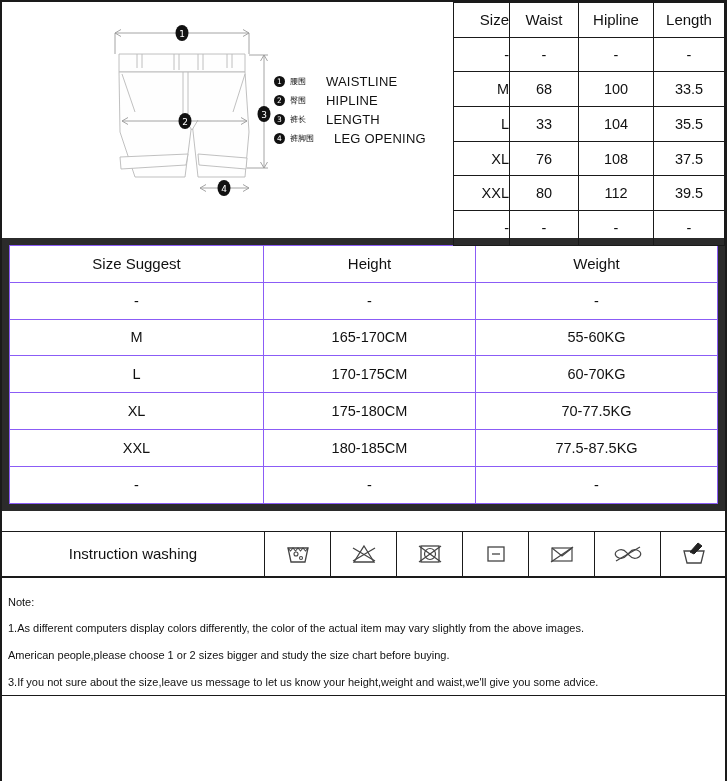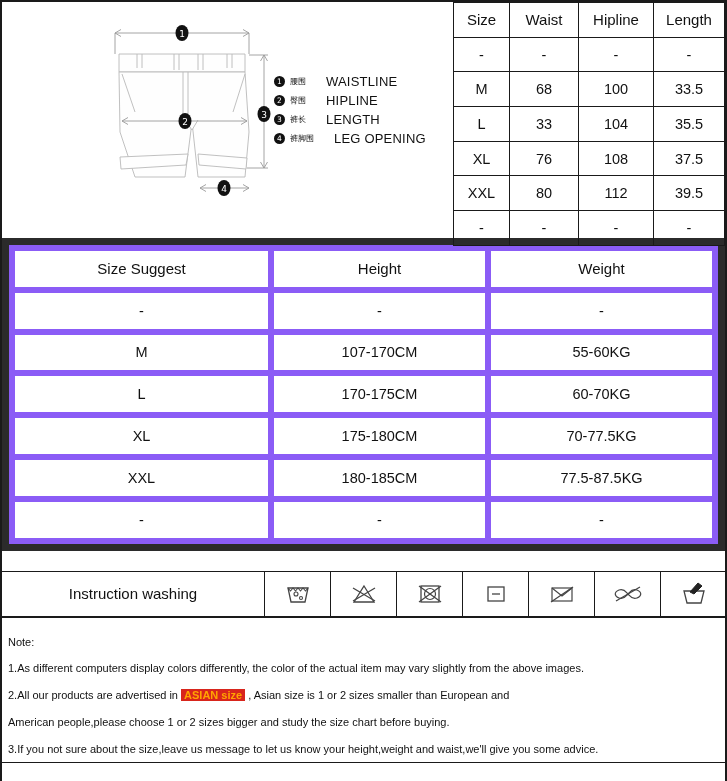--- a/index.html
+++ b/index.html
@@ -33,36 +33,36 @@
   
   .size-table{
     position:absolute;right:0;top:0;width:272px;height:236px;
     border-collapse:collapse;table-layout:fixed;
   }
   .size-table td,.size-table th{
     border:1px solid #1a1a1a;text-align:center;vertical-align:middle;
     font-size:14.5px;font-weight:400;color:#111;height:33.7px;padding:0;
   }
   .size-table tr:first-child td{font-size:15px;}
-  .size-table td:first-child{width:55px;}
+  .size-table td:first-child{width:55px;text-align:right;}
   .size-table td:nth-child(2){width:68px;}
   .size-table td:nth-child(3){width:74px;}
 
   
   .band{height:7px;background:#2b2b2b;width:100%;}
 
   
   .suggest-wrap{
     box-sizing:border-box;
     border-left:7px solid #2b2b2b;border-right:7px solid #2b2b2b;border-bottom:7px solid #2b2b2b;
     background:#fff;
   }
   .suggest{width:100%;border-collapse:collapse;table-layout:fixed;}
   .suggest td{
-    border:6px solid #8b5cf6;text-align:center;vertical-align:middle;
+    border:1px solid #8b5cf6;text-align:center;vertical-align:middle;
     height:35.8px;font-size:14.5px;color:#111;padding:0;
   }
   .suggest tr:first-child td{font-size:15px;}
   .suggest td:first-child{width:253px;}
   .suggest td:nth-child(2){width:211px;}
 
   
   .wash{width:100%;border-collapse:collapse;table-layout:fixed;margin-top:20px;}
   .wash td{border:1px solid #1a1a1a;height:44px;text-align:center;vertical-align:middle;padding:0;}
   .wash td.label{width:262px;font-size:15px;color:#111;border-left:none;}
@@ -225,21 +225,21 @@
           <td>Height</td>
           <td>Weight</td>
         </tr>
         <tr>
           <td>-</td>
           <td>-</td>
           <td>-</td>
         </tr>
         <tr>
           <td>M</td>
-          <td>107-170CM</td>
+          <td>165-170CM</td>
           <td>55-60KG</td>
         </tr>
         <tr>
           <td>L</td>
           <td>170-175CM</td>
           <td>60-70KG</td>
         </tr>
         <tr>
           <td>XL</td>
           <td>175-180CM</td>
@@ -318,18 +318,17 @@
             <path d="M10 12 L18 3 L22 6 L14 14 Z" fill="#222" stroke="#222" stroke-width="1"></path>
           </svg>
         </td>
       </tr>
     </tbody>
   </table>
 
   <div class="note">
     <p>Note:</p>
     <p>1.As different computers display colors differently, the color of the actual item may vary slightly from the above images.</p>
-    <p><span>2.All our products are advertised in </span><span class="hl">ASIAN size</span><span> , Asian size is 1 or 2 sizes smaller than European and</span></p>
     <p>American people,please choose 1 or 2 sizes bigger and study the size chart before buying.</p>
     <p>3.If you not sure about the size,leave us message to let us know your height,weight and waist,we'll give you some advice.</p>
   </div>
 
 </div>
 
 </body></html>

